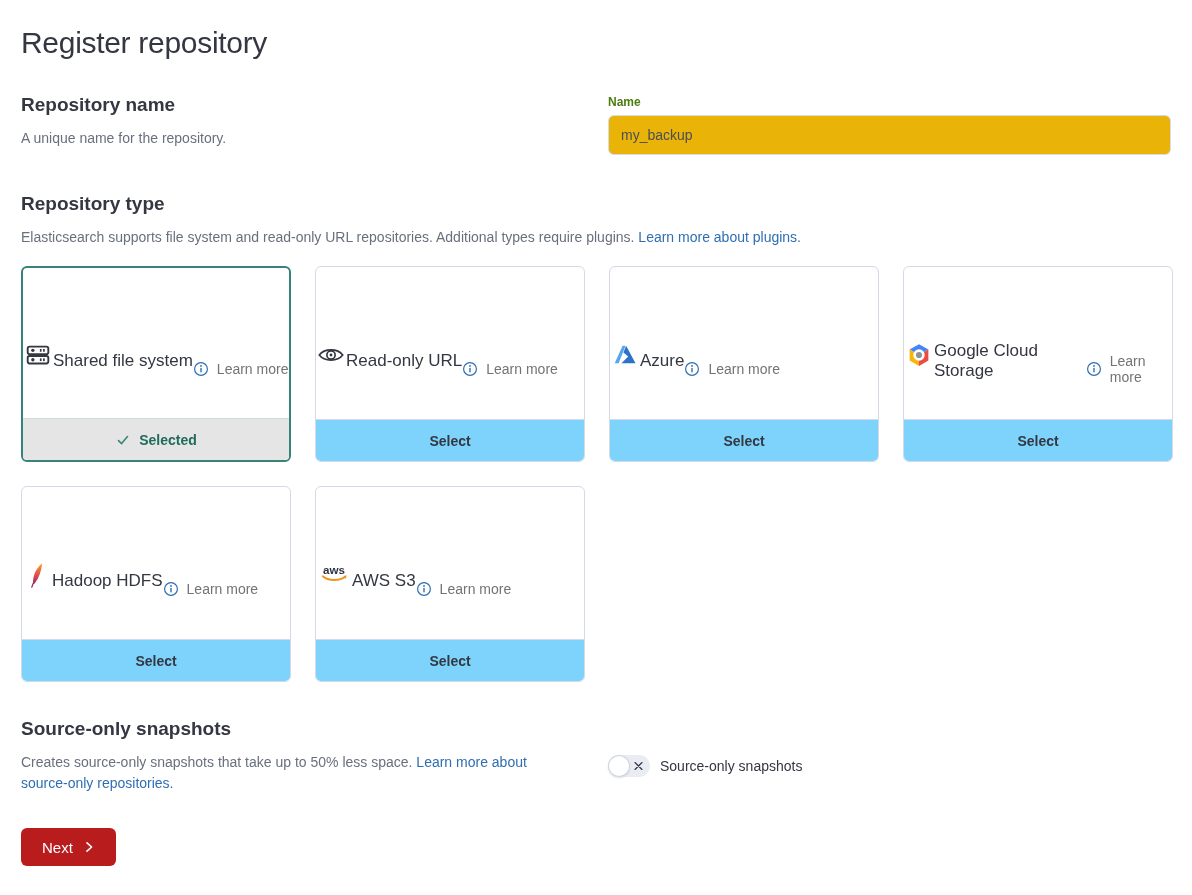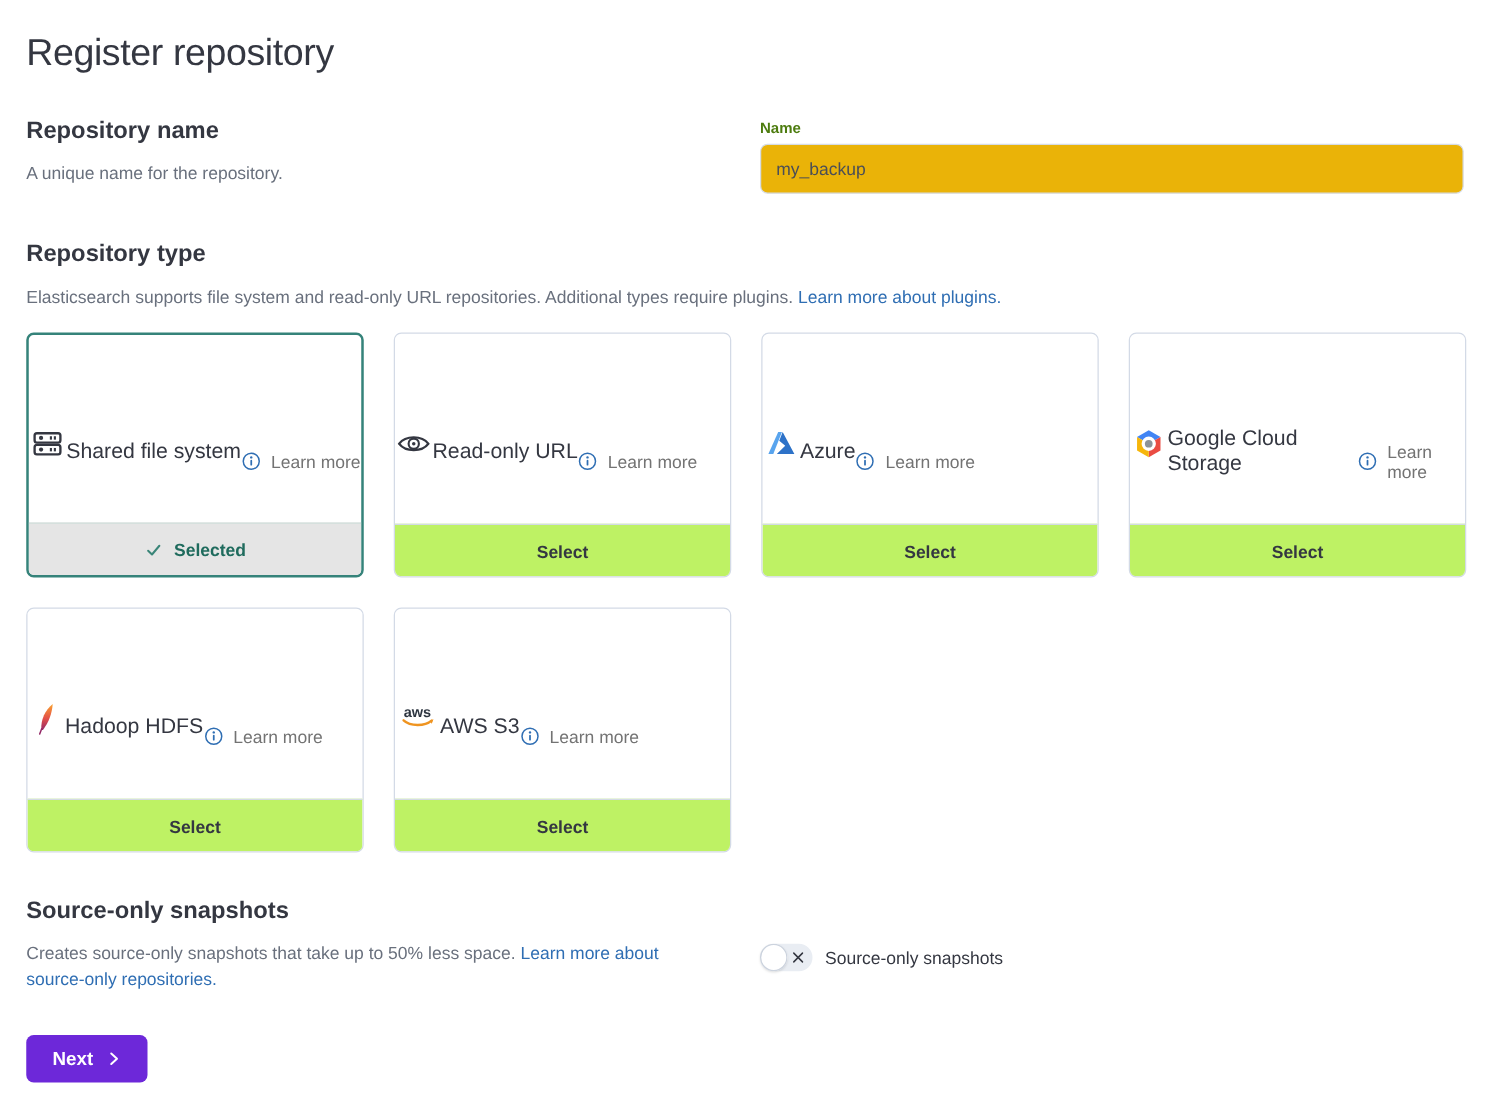--- a/index.html
+++ b/index.html
@@ -39,40 +39,40 @@
   }
   .card.selected{border:2px solid #35837a;}
   .card-body{flex:1;display:flex;flex-direction:row;align-items:center;padding-top:23px;}
   .card-icon{height:34px;display:flex;align-items:center;justify-content:center;}
   .card-title{font-size:17px;font-weight:500;margin-top:13px;color:#343741;}
   .learn-more{
     margin-top:29px;display:inline-flex;align-items:center;gap:8px;
     color:#737373;font-size:14px;text-decoration:none;cursor:pointer;
   }
   .card-footer{
-    border-top:1px solid #d3dae6;background:#bef264;height:41px;flex:none;
+    border-top:1px solid #d3dae6;background:#7dd3fc;height:41px;flex:none;
     display:flex;align-items:center;justify-content:center;gap:8px;
     font-size:14px;font-weight:700;color:#343741;
   }
   .card.selected .card-footer{background:#e5e5e5;color:#1f6b5d;border-top-color:#cfdeda;}
 
   .row-source .col-right{padding-top:37px;}
   .toggle-row{display:flex;align-items:center;gap:10px;}
   .switch{position:relative;width:42px;height:22px;border-radius:11px;background:#e9edf3;flex:none;cursor:pointer;}
   .switch .thumb{
     position:absolute;left:0;top:0;width:22px;height:22px;border-radius:50%;
     background:#fff;box-shadow:inset 0 0 0 1px #ccd3de,0 1px 2px rgba(0,0,0,.12);
   }
   .switch .x-wrap{position:absolute;right:6px;top:50%;transform:translateY(-50%);display:flex;}
   .toggle-label{font-size:14px;color:#343741;}
 
   .next-button{
     margin-top:34px;display:inline-flex;align-items:center;gap:10px;
-    background:#6d28d9;color:#fff;border:none;border-radius:6px;
-    height:38px;padding:0 21px;font-size:15px;font-weight:700;cursor:pointer;
+    background:#b91c1c;color:#fff;border:none;border-radius:6px;
+    height:38px;padding:0 21px;font-size:15px;font-weight:400;cursor:pointer;
     font-family:"Liberation Sans","DejaVu Sans",sans-serif;
   }
 </style>
 </head>
 <body>
 
 <div class="container">
 
   <h1 class="page-title">Register repository</h1>
 

